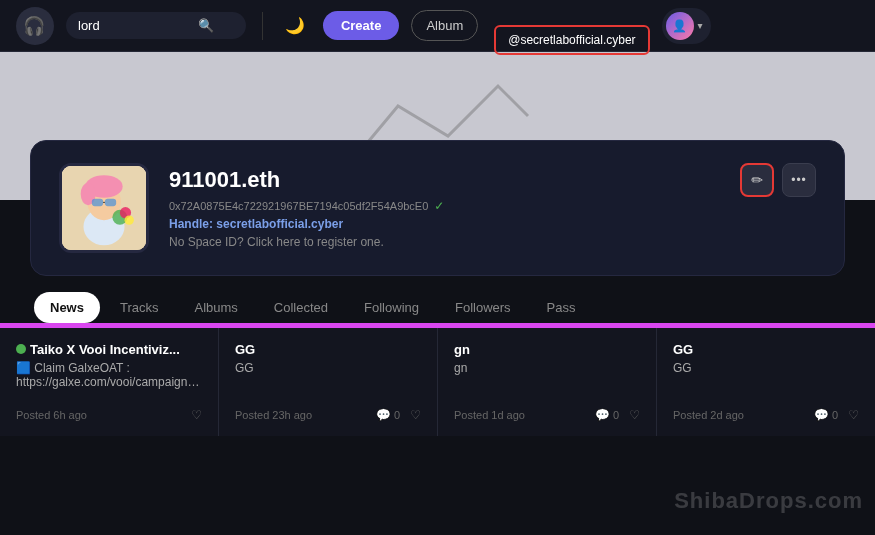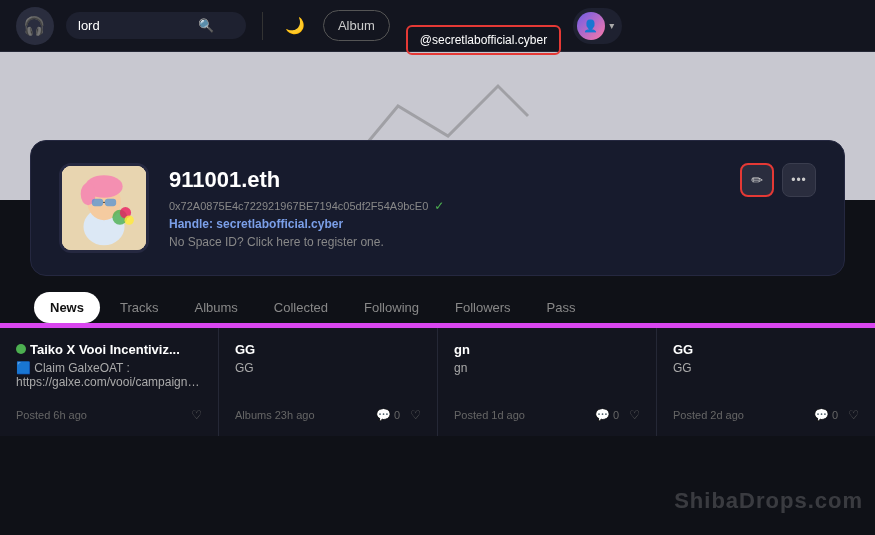--- a/index.html
+++ b/index.html
@@ -374,20 +374,21 @@
 <div class="header">
   <div class="logo-circle">
     <span>🎧</span>
   </div>
   <div class="search-bar">
     <input type="text" value="lord" style="">
     <span class="search-icon-svg">🔍</span>
   </div>
   <div class="header-divider"></div>
   <button class="moon-btn">🌙</button>
+  <button class="create-btn">Create</button>
   <button class="album-btn">Album</button>
   <div class="handle-box">@secretlabofficial.cyber</div>
   <button class="avatar-btn">
     <div class="avatar-small">👤</div>
     <span class="chevron-down">▾</span>
   </button>
 </div>
 
 <div class="banner">
   <div class="banner-content">
@@ -464,21 +465,21 @@
           <div class="feed-action">
             <span style="font-size:12px;">♡</span>
           </div>
         </div>
       </div>
     </div>
     <div class="feed-item">
       <div class="feed-item-title">GG</div>
       <div class="feed-item-body">GG</div>
       <div class="feed-item-footer">
-        <span class="feed-item-time">Albums 23h ago</span>
+        <span class="feed-item-time">Posted 23h ago</span>
         <div class="feed-item-actions">
           <div class="feed-action">
             <span style="font-size:12px;">💬</span>
             <span>0</span>
           </div>
           <div class="feed-action">
             <span style="font-size:12px;">♡</span>
           </div>
         </div>
       </div>

